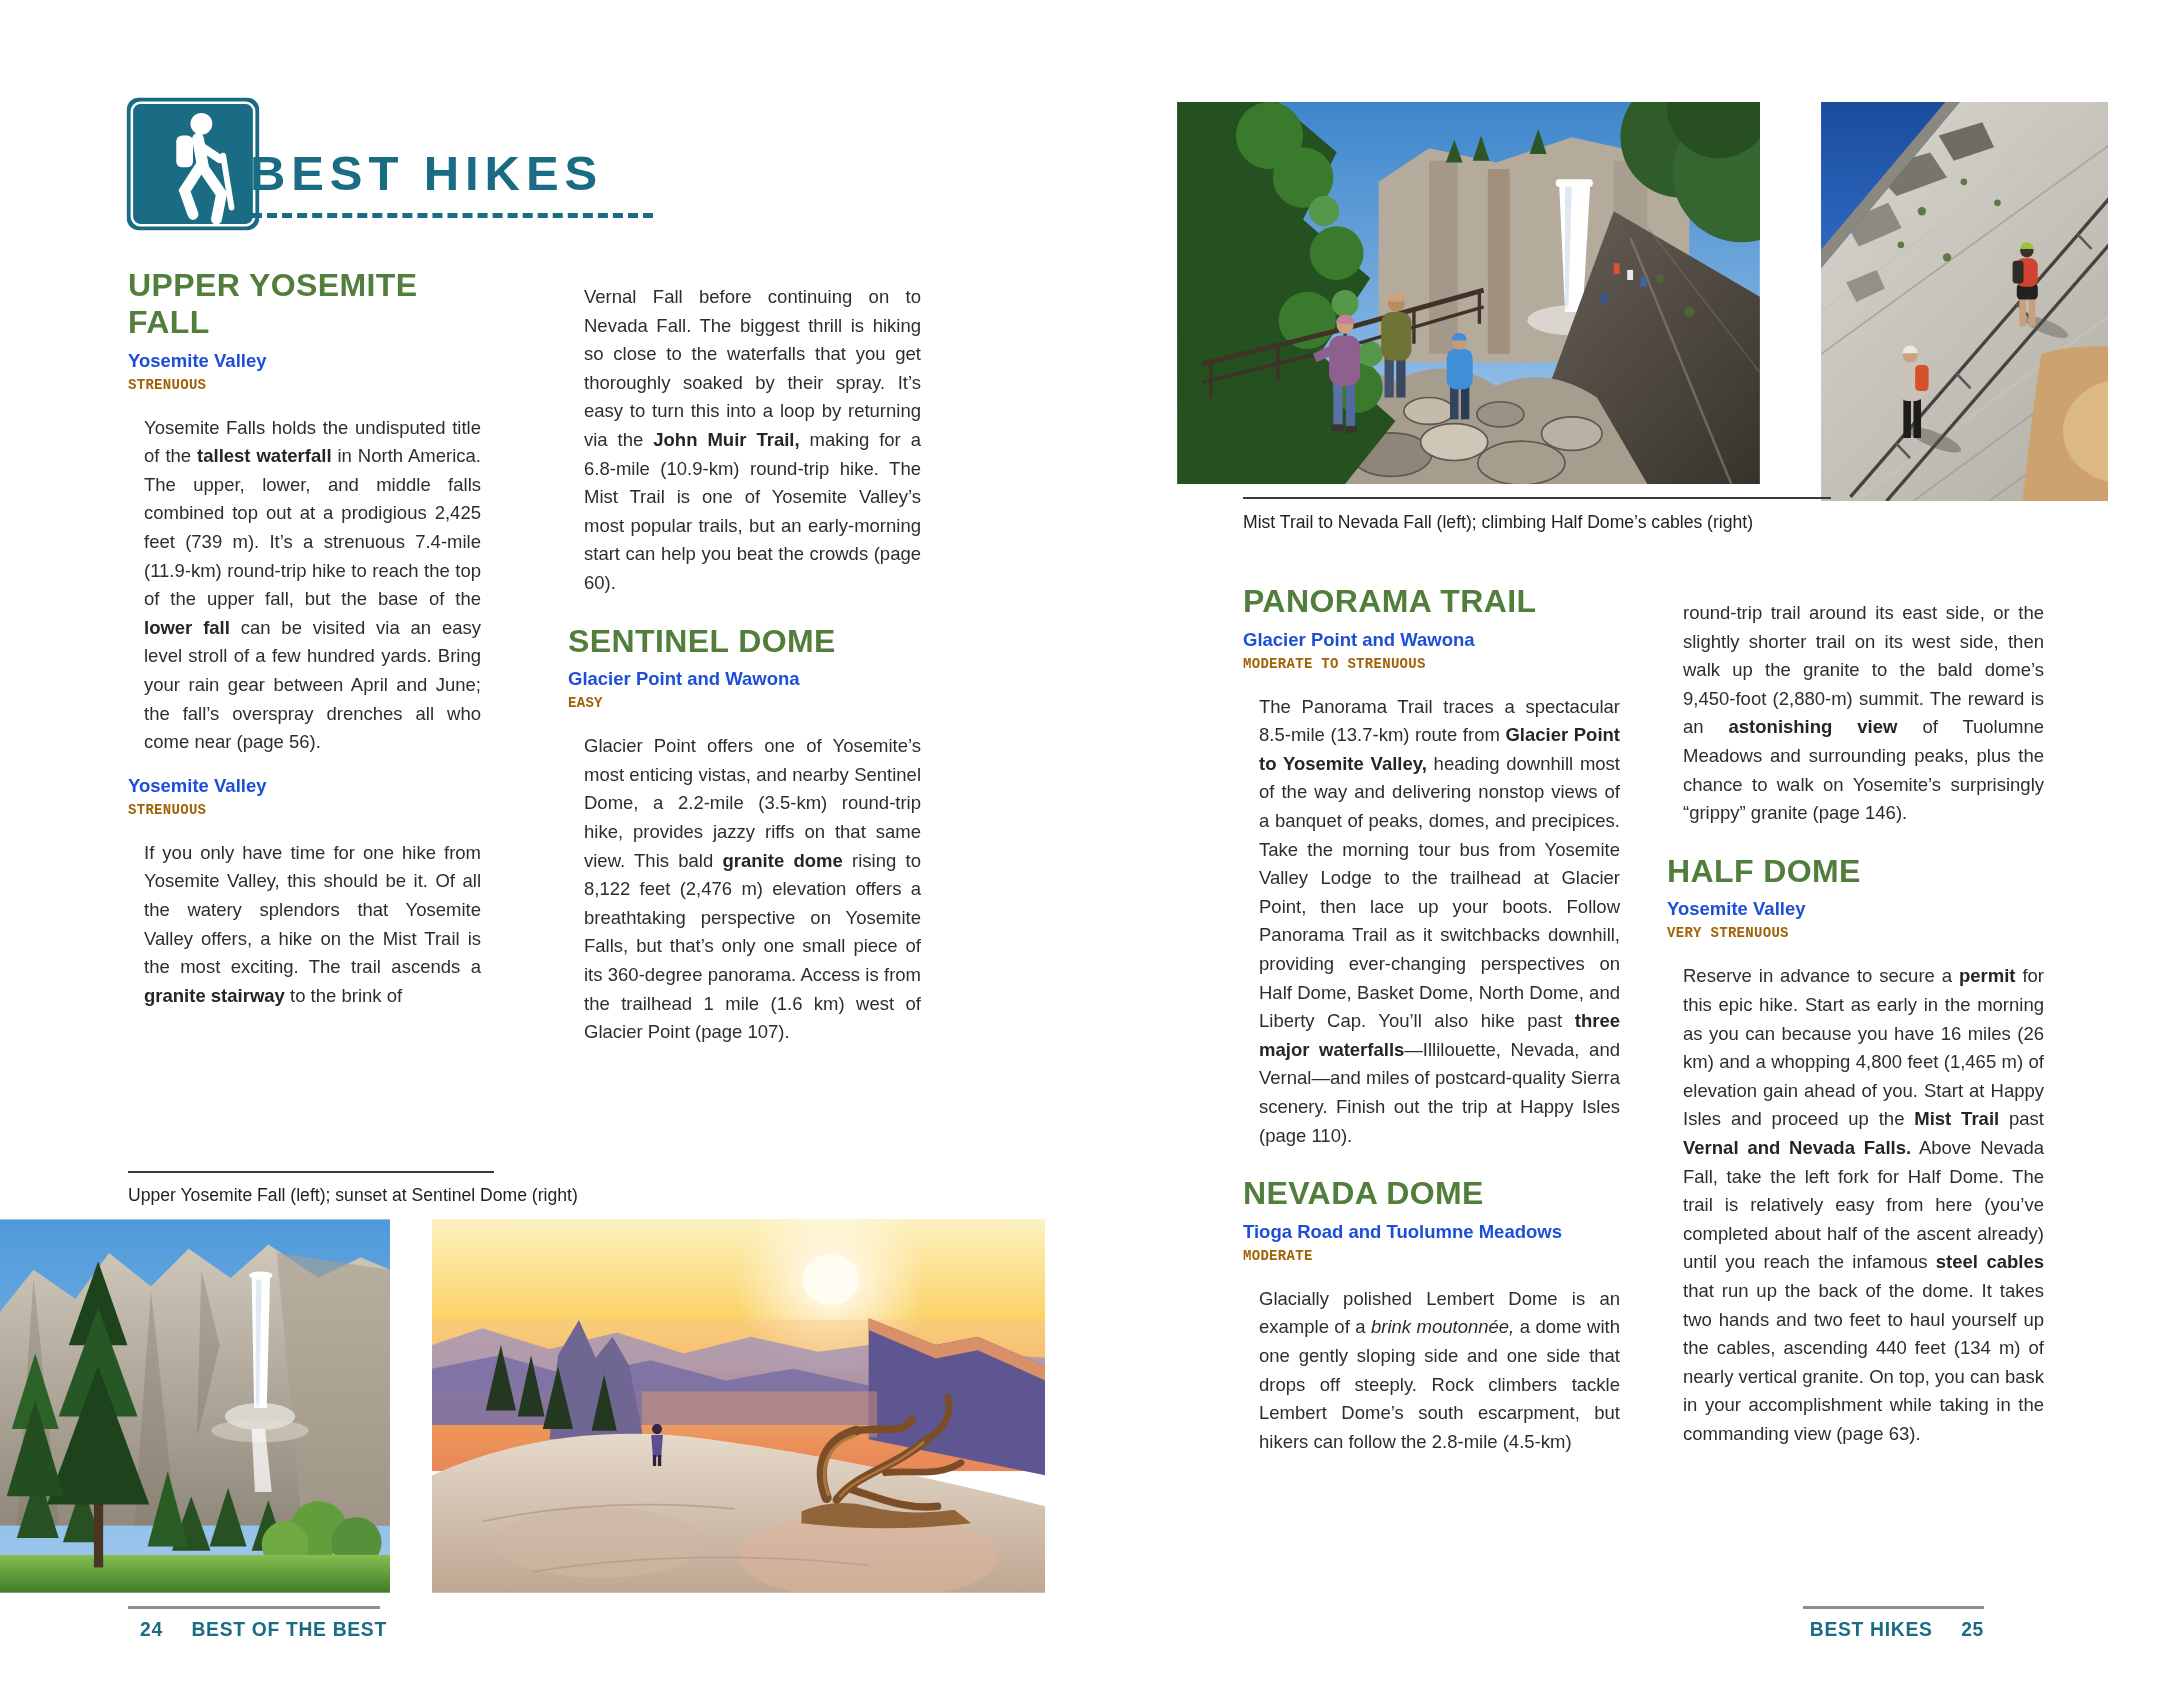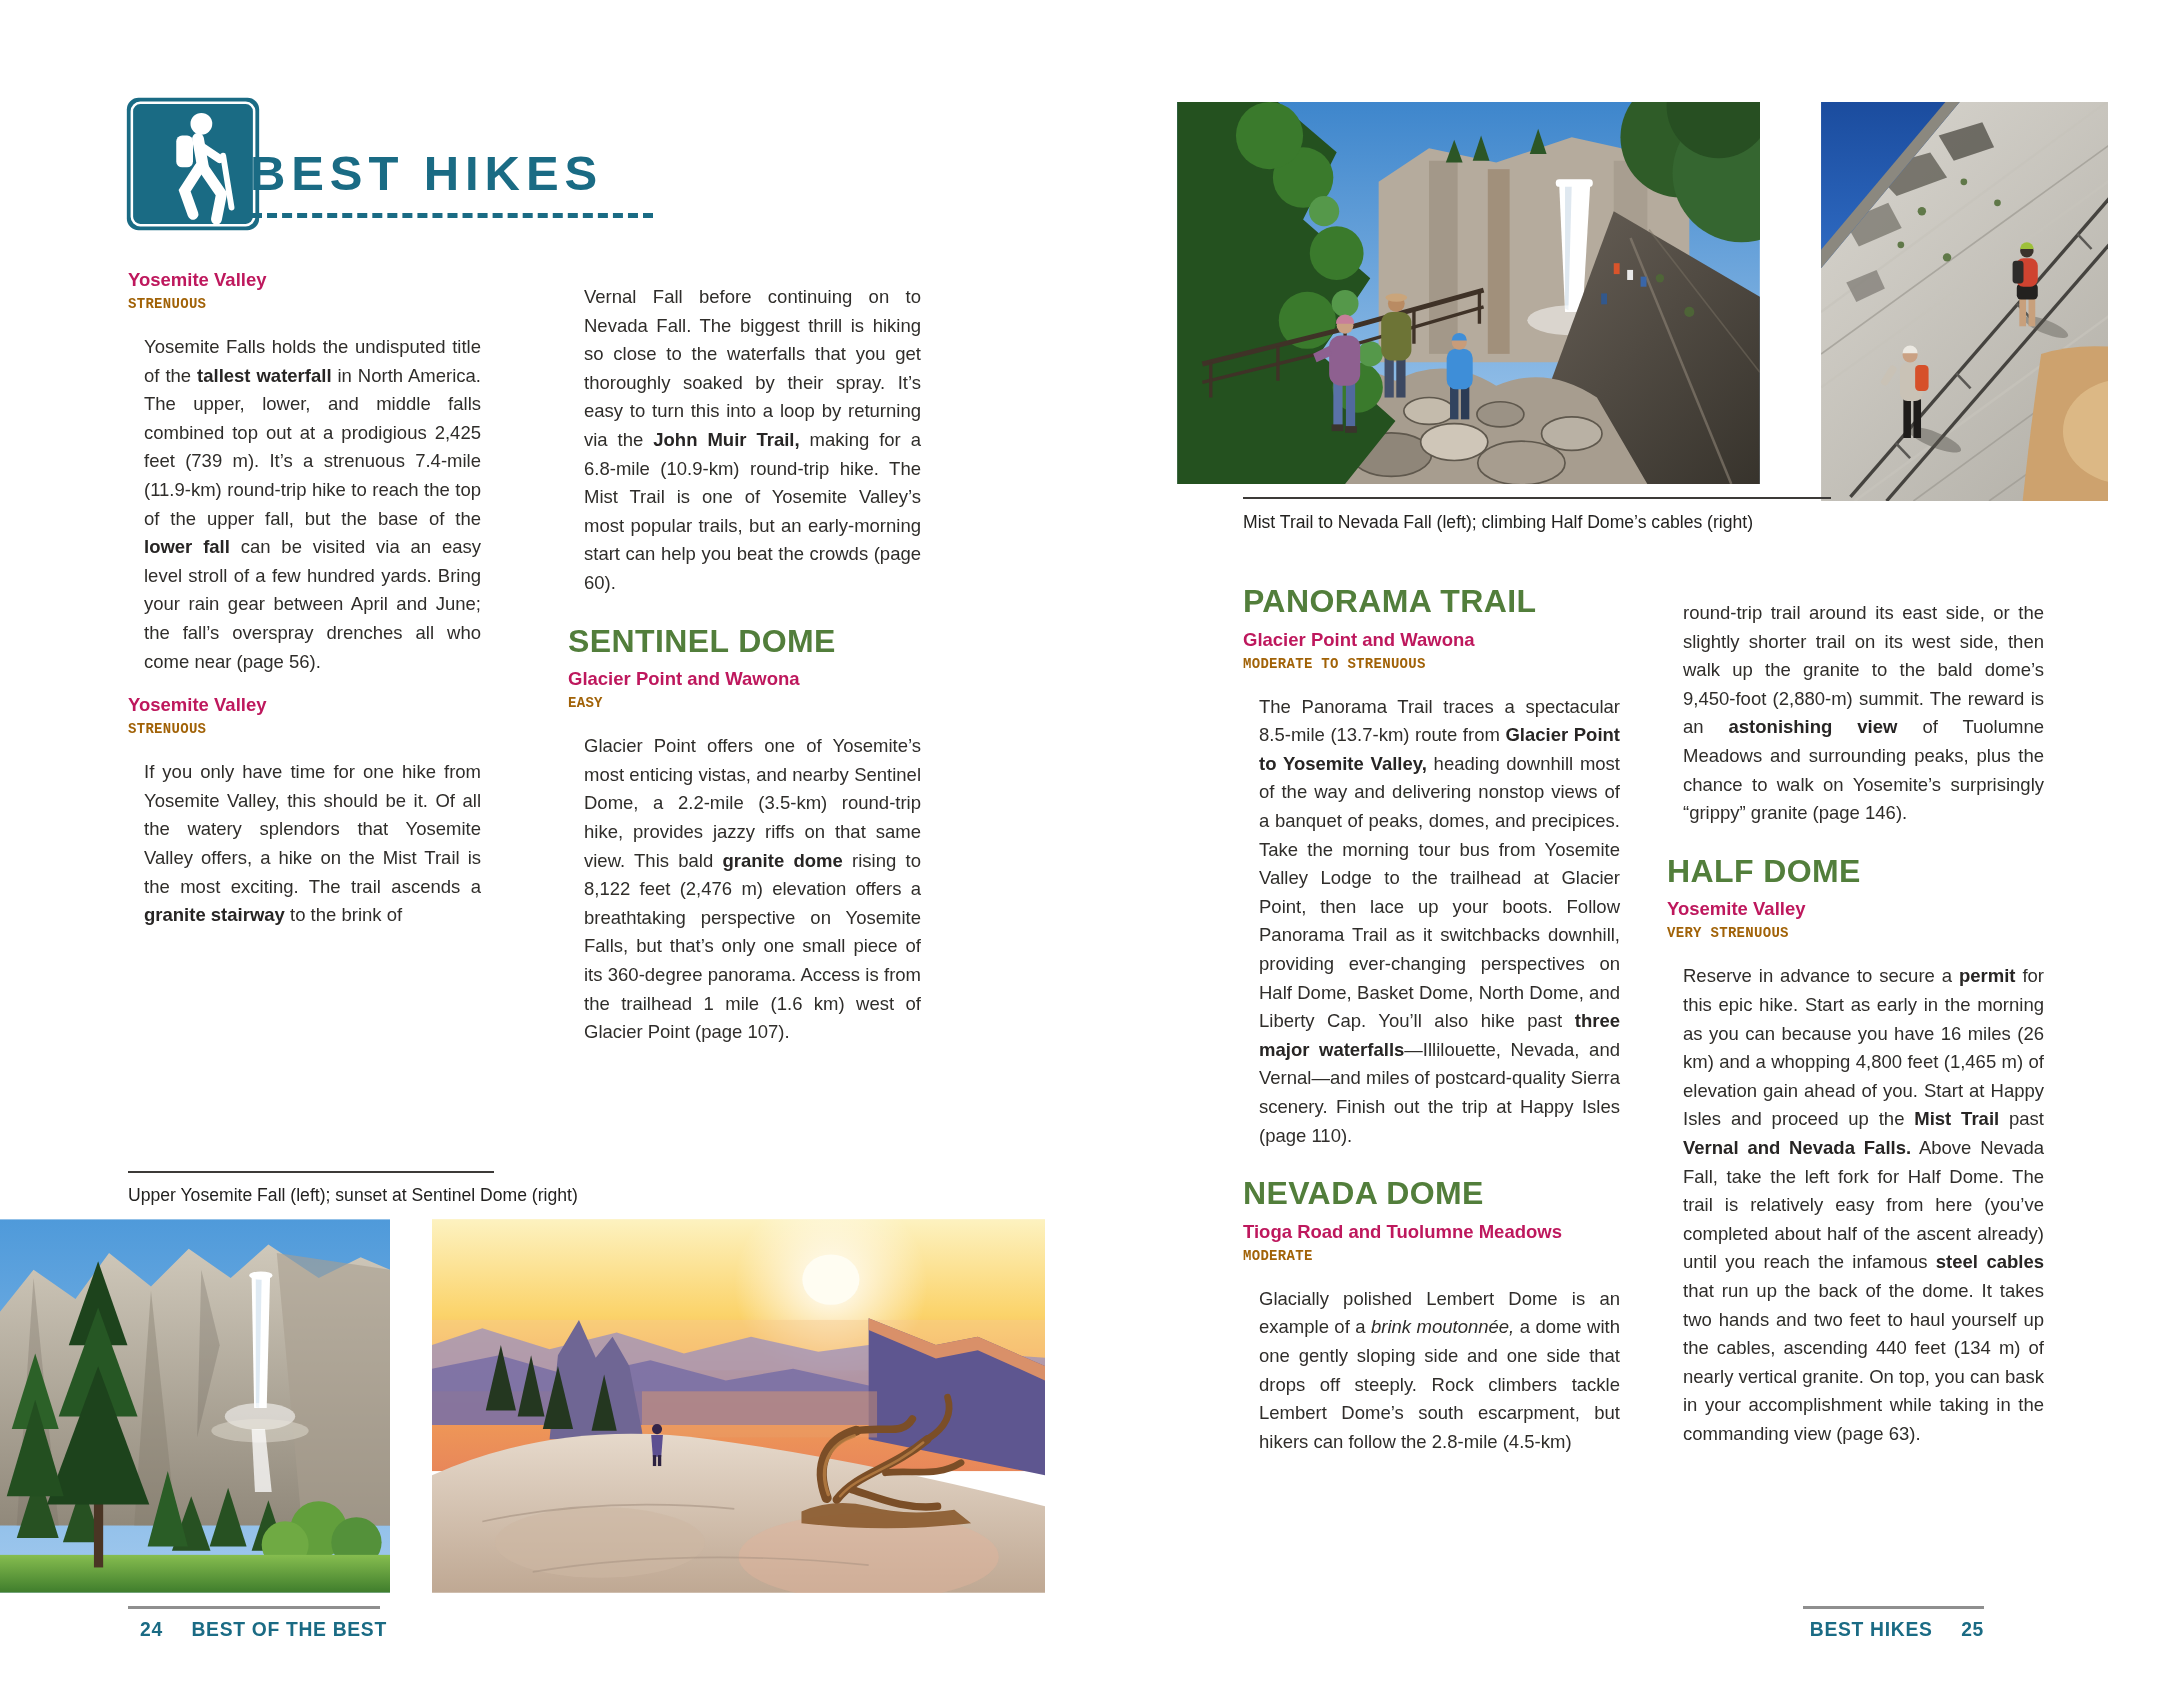--- a/index.html
+++ b/index.html
@@ -15,21 +15,21 @@
 
   
   .col{position:absolute;}
   .col1{left:128px;top:267px;width:369px;}
   .col2{left:568px;top:267px;width:369px;}
   .col3{left:1243px;top:583px;width:393px;}
   .col4{left:1667px;top:583px;width:393px;}
 
   .h2{margin:0 0 6.7px;font-size:32px;line-height:37px;font-weight:700;color:#527e3b;letter-spacing:0.4px;}
   .h2.gap-top{margin-top:25px;}
-  .loc{margin:0;font-size:18.5px;line-height:25px;font-weight:700;color:#be185d;}
+  .loc{margin:0;font-size:18.5px;line-height:25px;font-weight:700;color:#1d4ed8;}
   .diff{margin:0 0 8.4px;font-size:14px;line-height:25px;font-weight:700;color:#a16207;letter-spacing:0.3px;font-family:Liberation Mono, monospace;}
   .body-para{margin:16px;font-size:18.5px;line-height:28.6px;text-align:justify;color:#2f2d2a;}
   .body-para b{color:#272524;}
 
   
   .cap-rule{height:0;border-top:2.5px solid #3c3a38;}
   .cap-text{font-size:17.6px;line-height:22px;color:#232220;white-space:nowrap;}
 
   
   .foot-rule{height:2.5px;background:#8f8f8f;}
@@ -58,20 +58,21 @@
         <path d="M88 84 L70 112 L80 140" stroke-width="13"></path>
         <path d="M88 58 L112 74" stroke-width="10"></path>
         <path d="M116 70 L126 132" stroke-width="7"></path>
       </g>
     </svg>
   </div>
   <div class="abs h1-title">BEST HIKES</div>
   <div class="abs dash-rule"></div>
 
   <section class="col col1">
+    <h2 class="h2">UPPER YOSEMITE FALL</h2>
     <p class="loc">Yosemite Valley</p>
     <p class="diff">STRENUOUS</p>
     <p class="body-para"><span>Yosemite Falls holds the undisputed title of the </span><b>tallest waterfall</b><span> in North America. The upper, lower, and middle falls combined top out at a prodigious 2,425 feet (739 m). It’s a strenuous 7.4-mile (11.9-km) round-trip hike to reach the top of the upper fall, but the base of the </span><b>lower fall</b><span> can be visited via an easy level stroll of a few hundred yards. Bring your rain gear between April and June; the fall’s overspray drenches all who come near (page 56).</span></p>
 
     <p class="loc">Yosemite Valley</p>
     <p class="diff">STRENUOUS</p>
     <p class="body-para"><span>If you only have time for one hike from Yosemite Valley, this should be it. Of all the watery splendors that Yosemite Valley offers, a hike on the Mist Trail is the most exciting. The trail ascends a </span><b>granite stairway</b><span> to the brink of</span></p>
   </section>
 
   <section class="col col2">

